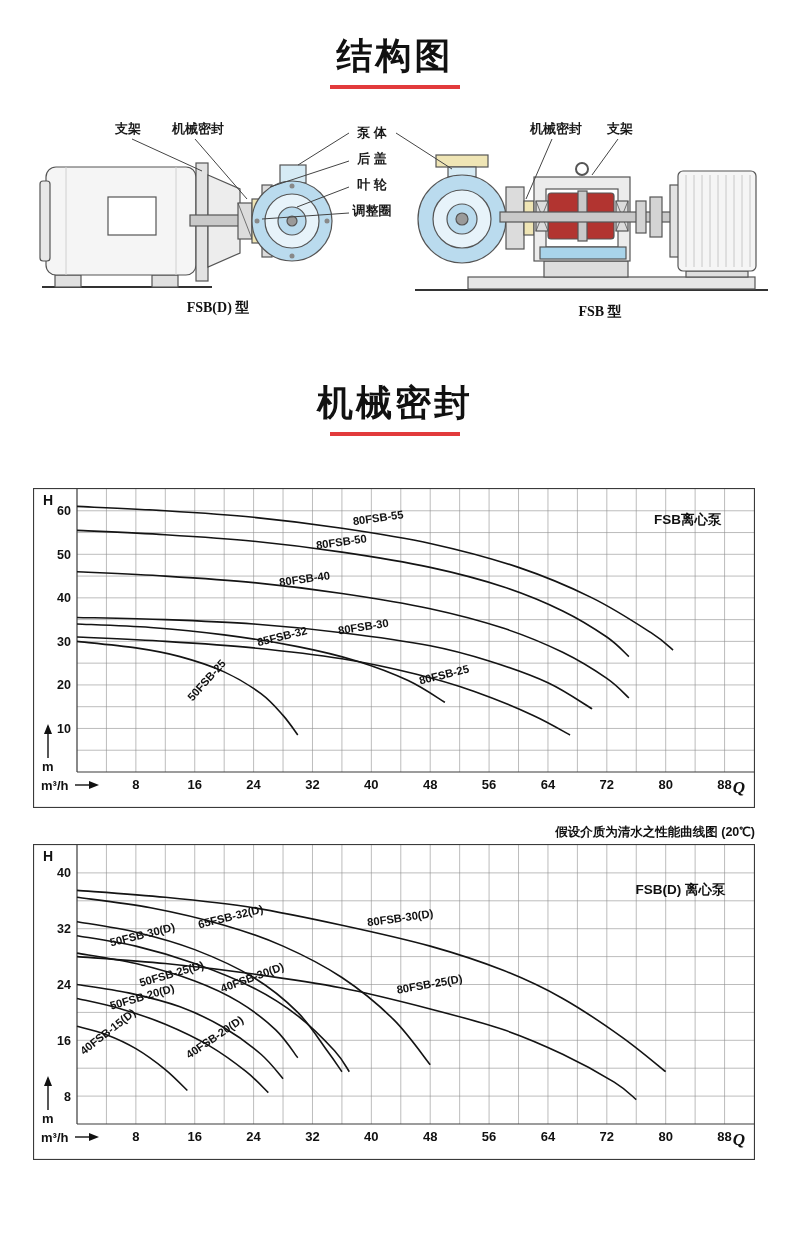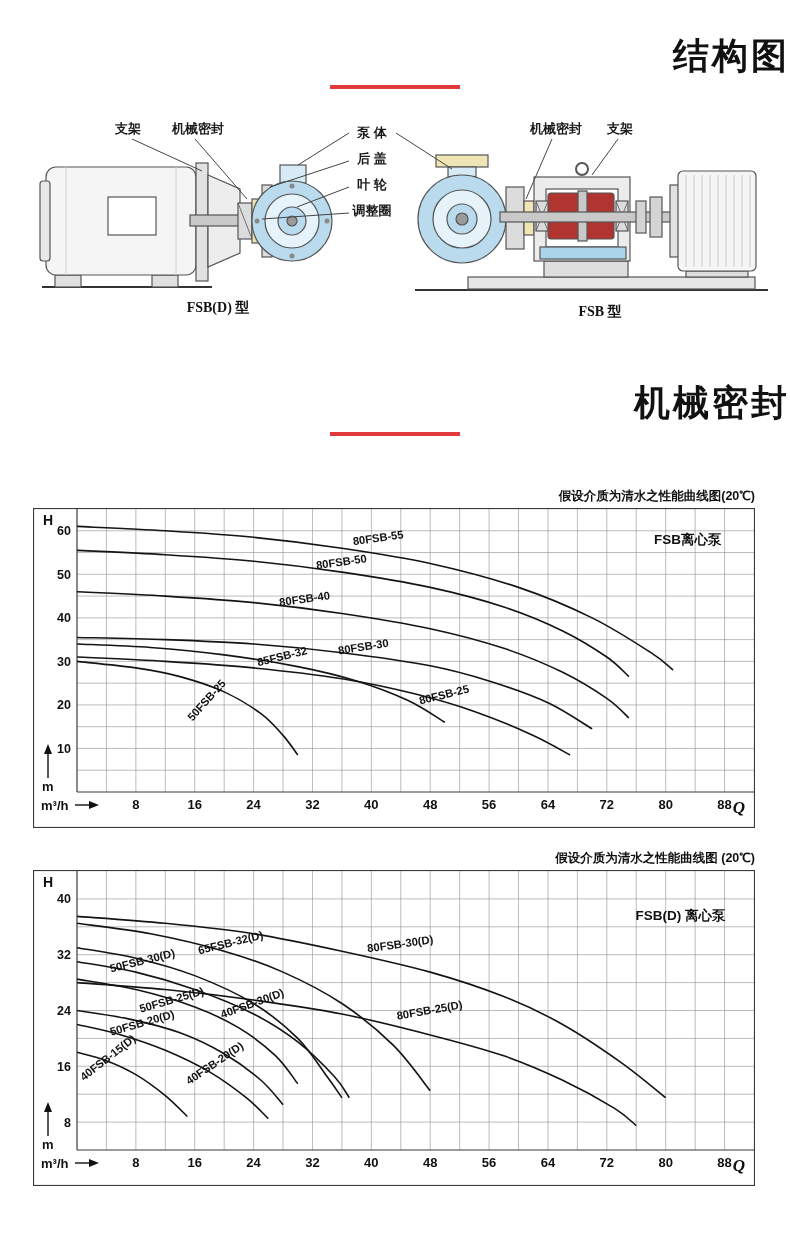--- a/index.html
+++ b/index.html
@@ -2,32 +2,32 @@
 <html style="--accent: #e23a3c;"><head>
 <meta charset="utf-8">
 <style>
   * { margin:0; padding:0; box-sizing:border-box; }
   html,body { background:#fff; }
   body {
     width:790px; min-height:1256px; margin:0 auto;
     font-family:"Liberation Sans", sans-serif; color:#111;
   }
   .section-title {
-    text-align:right; font-size:36px; font-weight:bold;
+    text-align:center; font-size:36px; font-weight:bold;
     letter-spacing:3px; margin-top:34px; line-height:1.2;
   }
   .red-underline {
     width:130px; height:4px; background:var(--accent,#e23a3c);
     margin:8px auto 0;
   }
   .diagram-wrap { margin-top:20px;text-decoration:underline; }
   .diagram-wrap svg { display:block; }
   .chart-block { width:724px; margin-left:33px; }
   .chart-block.first { margin-top:52px; }
-  .chart-block.second { margin-top:22px; }
+  .chart-block.second { margin-top:16px; }
   .chart-title {
     text-align:right; font-size:12.5px; font-weight:bold;
     padding-right:2px; margin-bottom:3px; color:#111;
   }
   .chart-block svg { display:block; background:#fff; }
   text { user-select:none; }
 </style>
 </head>
 <body>
 
@@ -121,21 +121,20 @@
       <text x="218" y="203">FSB(D) 型</text>
       <text x="600" y="207">FSB 型</text>
     </g>
   </svg>
 </div>
 
 <h1 class="section-title">机械密封</h1>
 <div class="red-underline"></div>
 
 <div class="chart-block first">
-  <div class="chart-title">假设介质为清水之性能曲线图(20℃)</div>
   <svg id="chart-svg-0" width="722" height="320" xmlns="http://www.w3.org/2000/svg">
       <line x1="73.43478260869566" y1="1" x2="73.43478260869566" y2="284" stroke="#8f8f8f" stroke-width="0.6"></line>
       <line x1="102.86956521739131" y1="1" x2="102.86956521739131" y2="284" stroke="#8f8f8f" stroke-width="0.6"></line>
       <line x1="132.30434782608694" y1="1" x2="132.30434782608694" y2="284" stroke="#8f8f8f" stroke-width="0.6"></line>
       <line x1="161.73913043478262" y1="1" x2="161.73913043478262" y2="284" stroke="#8f8f8f" stroke-width="0.6"></line>
       <line x1="191.17391304347825" y1="1" x2="191.17391304347825" y2="284" stroke="#8f8f8f" stroke-width="0.6"></line>
       <line x1="220.6086956521739" y1="1" x2="220.6086956521739" y2="284" stroke="#8f8f8f" stroke-width="0.6"></line>
       <line x1="250.0434782608696" y1="1" x2="250.0434782608696" y2="284" stroke="#8f8f8f" stroke-width="0.6"></line>
       <line x1="279.47826086956525" y1="1" x2="279.47826086956525" y2="284" stroke="#8f8f8f" stroke-width="0.6"></line>
       <line x1="308.9130434782609" y1="1" x2="308.9130434782609" y2="284" stroke="#8f8f8f" stroke-width="0.6"></line>

